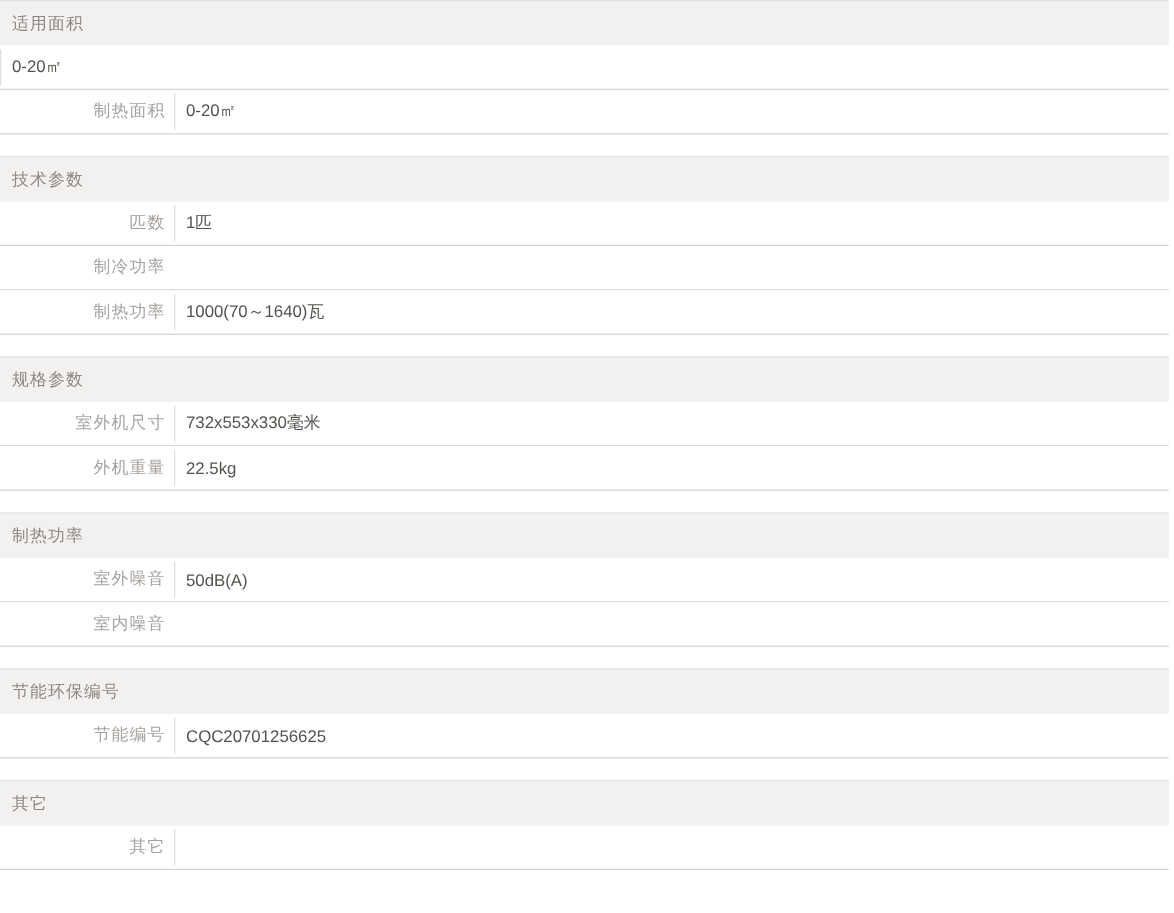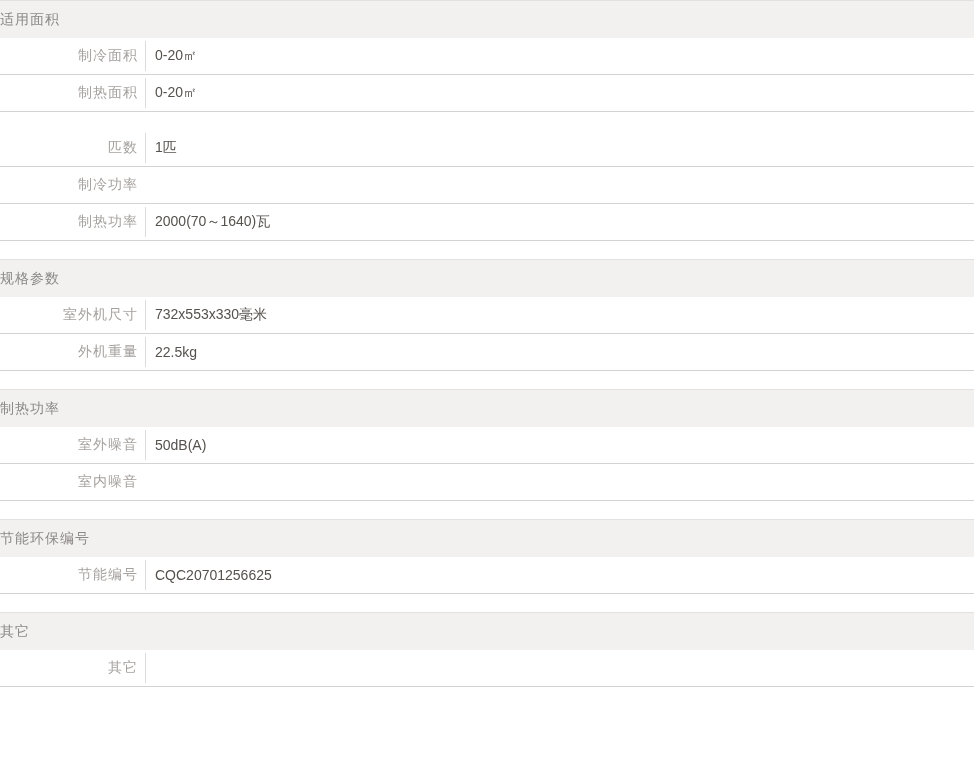--- a/index.html
+++ b/index.html
@@ -17,20 +17,21 @@
   .spec-section { margin-top: 18px; }
   .spec-section:first-child { margin-top: 0; }
 
   .section-header {
     box-sizing: border-box;
     height: 38px;
     background: #f2f1f0;
     border-top: 1px solid #e3e1df;
     display: flex;
     align-items: center;
+    padding-left: 10px;
   }
   .section-title {
     font-size: 14px;
     color: #8c8885;
     letter-spacing: 1px;
   }
 
   .spec-row {
     box-sizing: border-box;
     height: 37px;
@@ -67,45 +68,47 @@
 </head>
 <body>
 
 <div class="spec-table" id="spec-table">
   <section class="spec-section">
     <div class="section-header">
       <span class="section-title">适用面积</span>
     </div>
     <div class="section-rows">
   <div class="spec-row">
-    <div class="spec-label">制冷面积</div>
     <div class="spec-value">0-20㎡</div>
   </div>
 
   <div class="spec-row">
     <div class="spec-label">制热面积</div>
     <div class="spec-value">0-20㎡</div>
   </div>
 </div>
   </section>
 
   <section class="spec-section">
+    <div class="section-header">
+      <span class="section-title">技术参数</span>
+    </div>
     <div class="section-rows">
   <div class="spec-row">
     <div class="spec-label">匹数</div>
     <div class="spec-value">1匹</div>
   </div>
 
   <div class="spec-row">
     <div class="spec-label">制冷功率</div>
   </div>
 
   <div class="spec-row">
     <div class="spec-label">制热功率</div>
-    <div class="spec-value">2000(70～1640)瓦</div>
+    <div class="spec-value">1000(70～1640)瓦</div>
   </div>
 </div>
   </section>
 
   <section class="spec-section">
     <div class="section-header">
       <span class="section-title">规格参数</span>
     </div>
     <div class="section-rows">
   <div class="spec-row">

